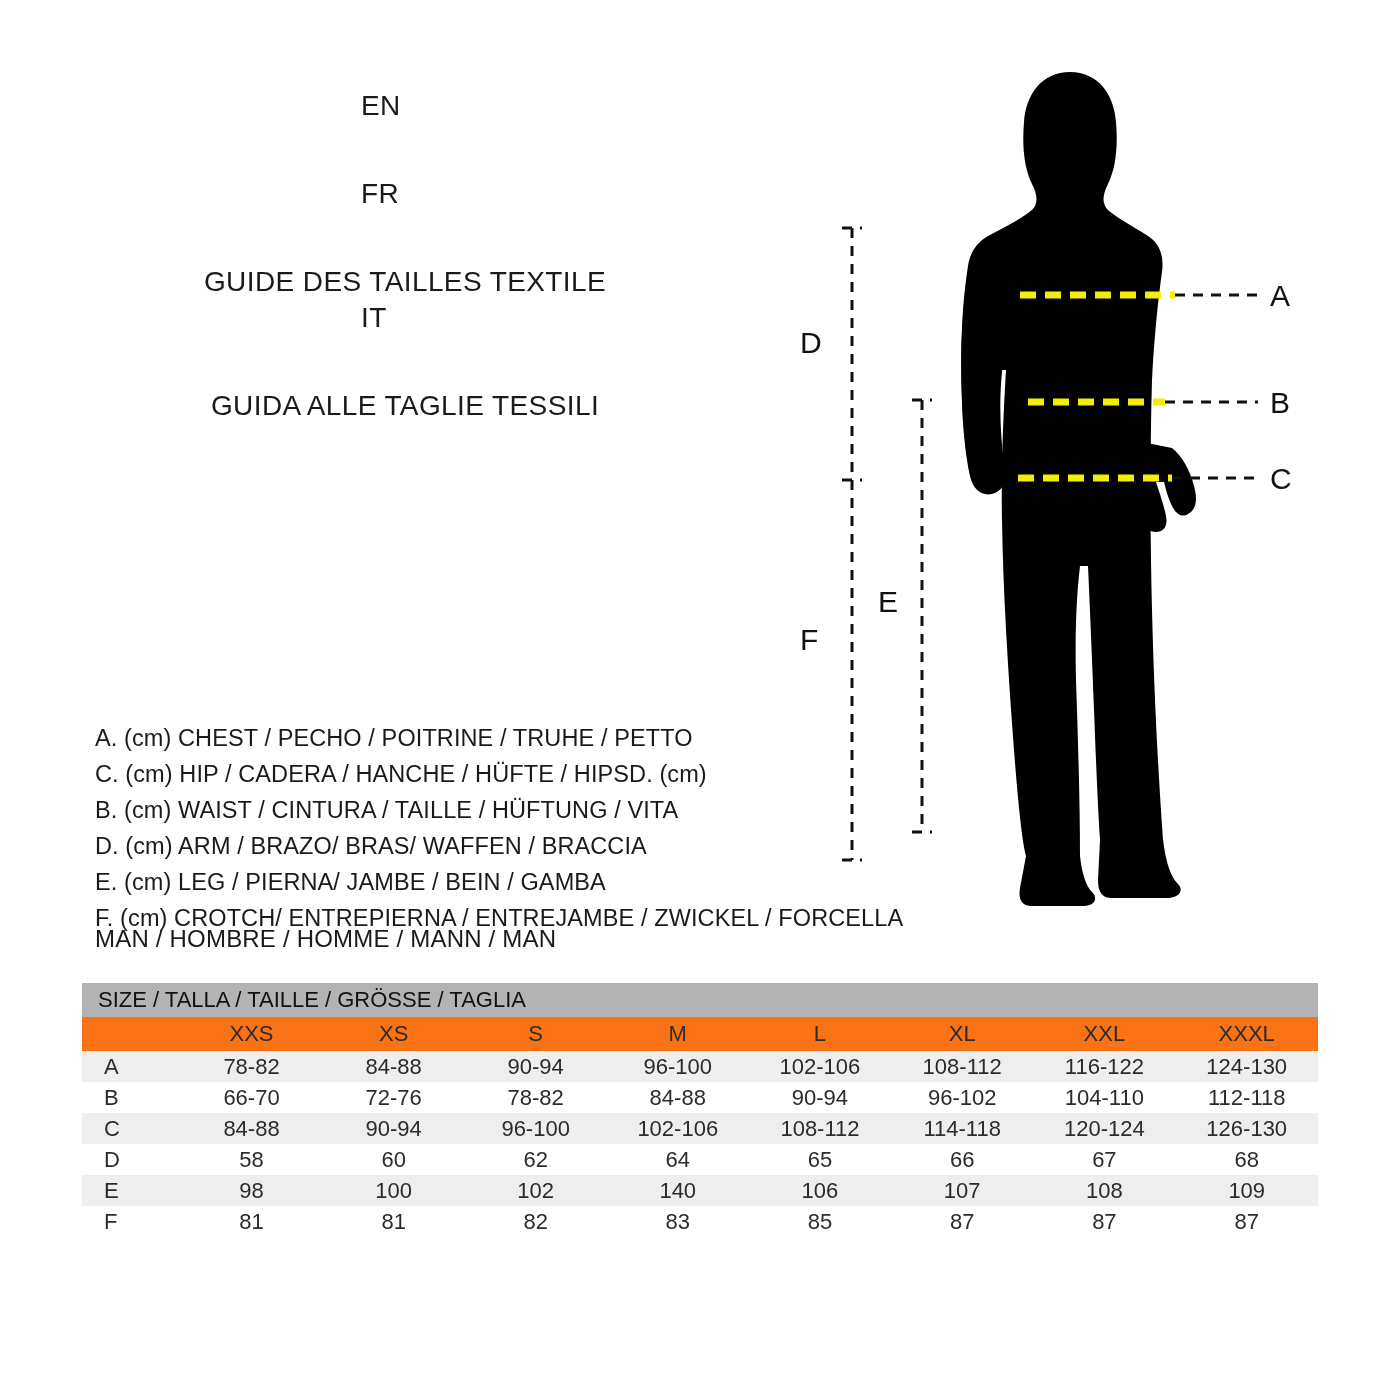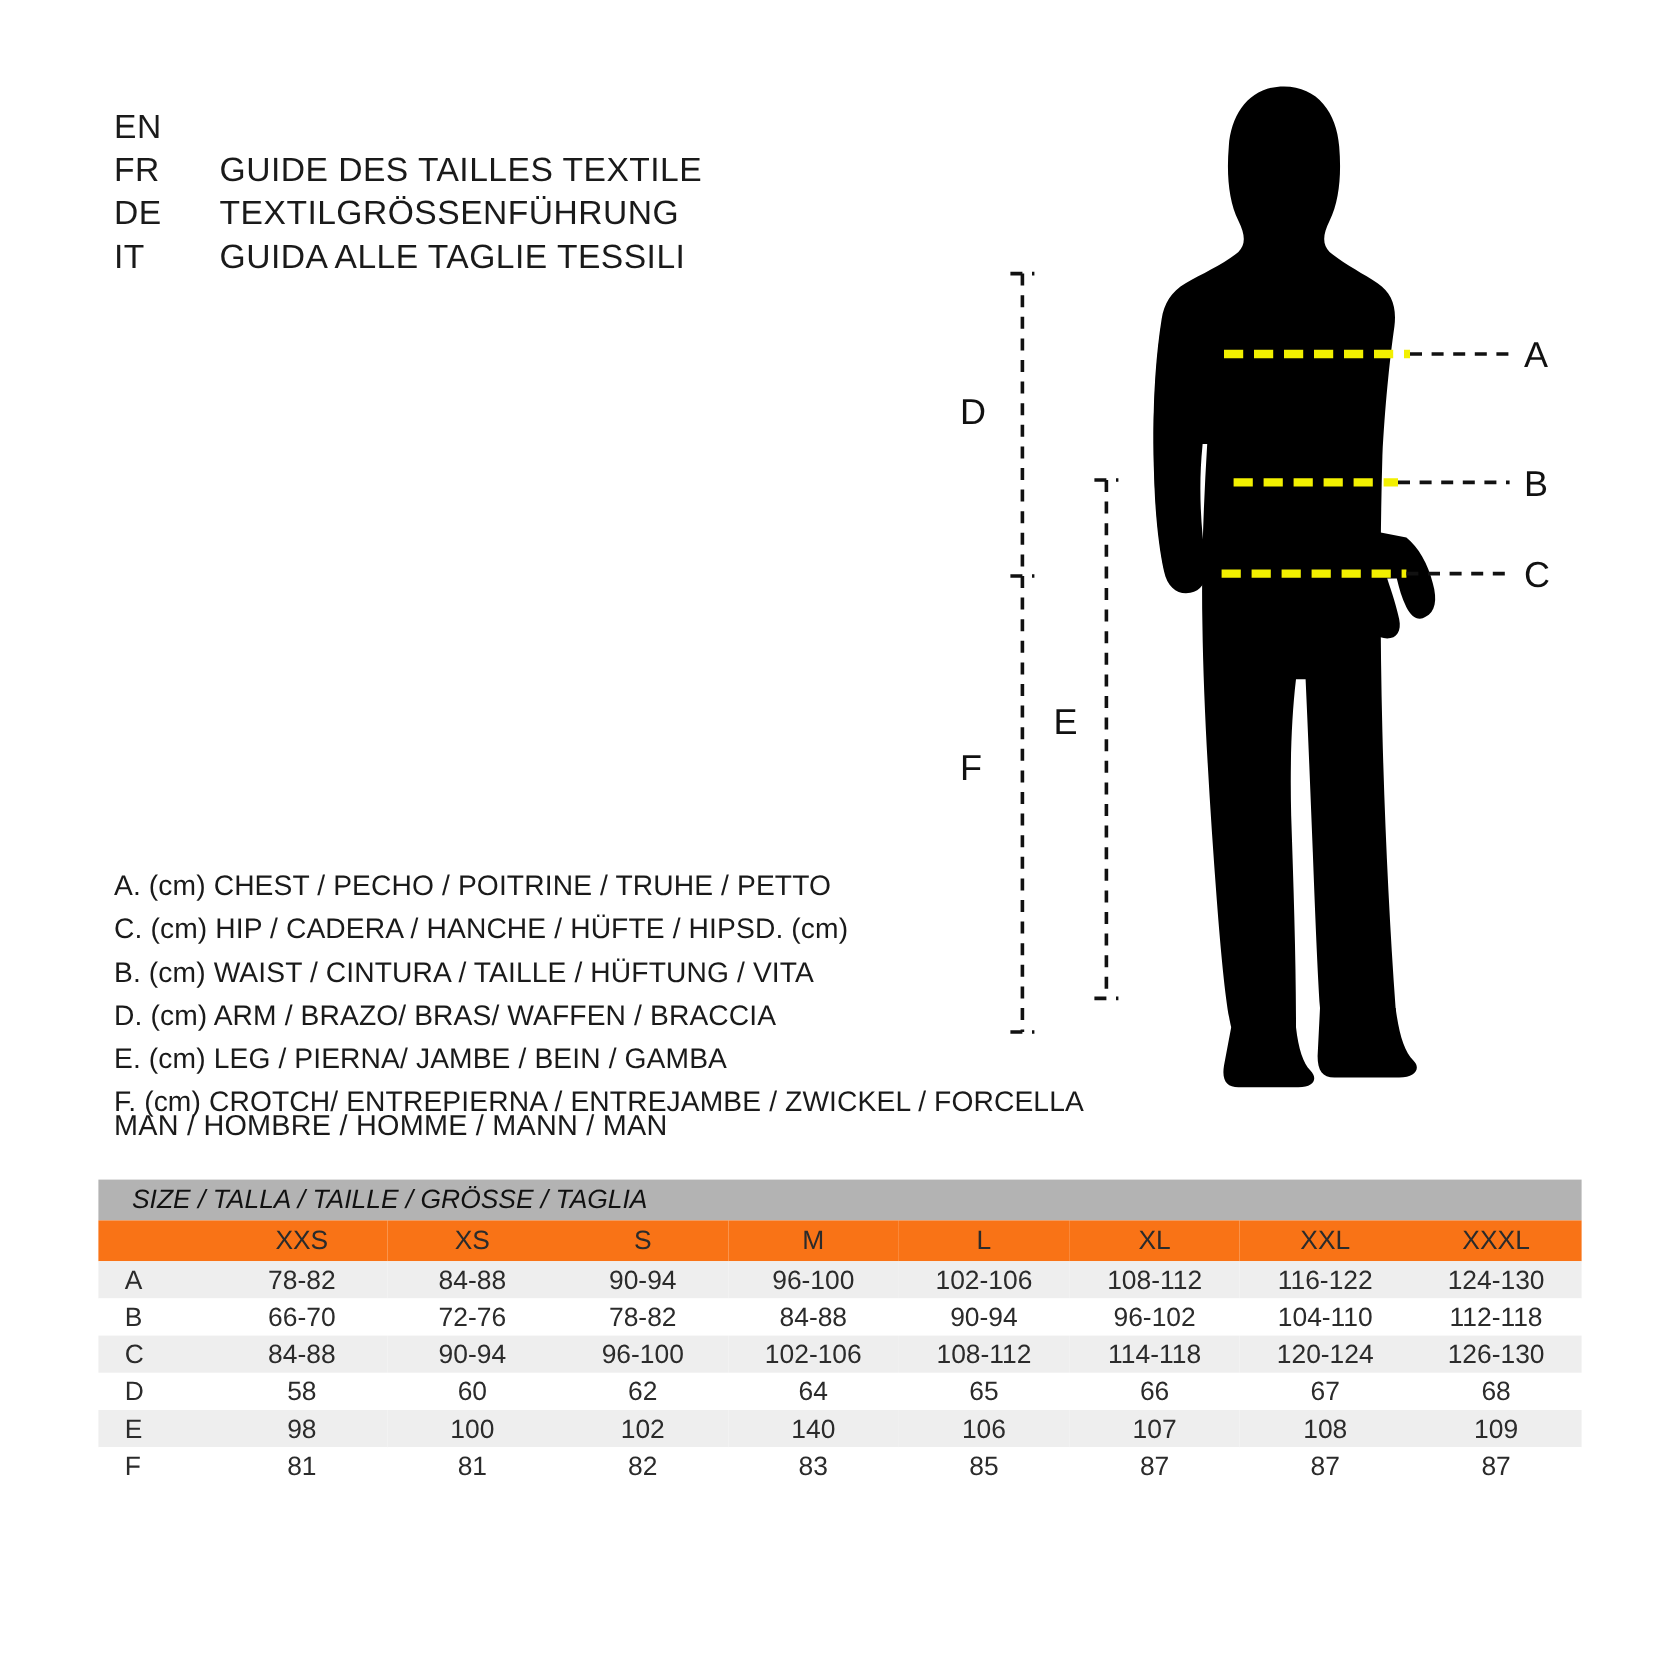--- a/index.html
+++ b/index.html
@@ -18,24 +18,25 @@
 
   
   #title-block {
     position: absolute;
     left: 95px;
     top: 88px;
     width: 620px;
   }
   .title-row {
     display: flex;
-    align-items: flex-end;
+    align-items: center;
     font-size: 28px;
     line-height: 36px;
     letter-spacing: 0.4px;
+    flex-direction: column;
   }
   .title-lang {
     width: 88px;
     flex: 0 0 88px;
   }
   .title-text { flex: 1 1 auto; }
 
   
   #legend-block {
     position: absolute;
@@ -80,25 +81,24 @@
   #size-table th, #size-table td {
     padding: 0;
     font-weight: normal;
     text-align: center;
     height: 31px;
     color: #2b2b2b;
   }
   #size-table tr.header-row th {
     background: #b3b3b3;
     text-align: left;
-    padding-left: 28px;
+    padding-left: 16px;
     font-size: 22px;
     height: 34px;
     color: #111;
-    font-style: italic;
   }
   #size-table tr.sizes-row td {
     background: #f97316;
     height: 34px;
   }
   #size-table tr.band td {
     background: #eeeeee;
   }
   #size-table tr.plain td {
     background: #ffffff;
@@ -114,24 +114,20 @@
 </head>
 <body>
 
 <div id="title-block">
   <div class="title-row">
     <span class="title-lang">EN</span>
   </div>
   <div class="title-row">
     <span class="title-lang">FR</span>
     <span class="title-text">GUIDE DES TAILLES TEXTILE</span>
-  </div>
-  <div class="title-row">
-    <span class="title-lang">DE</span>
-    <span class="title-text">TEXTILGRÖSSENFÜHRUNG</span>
   </div>
   <div class="title-row">
     <span class="title-lang">IT</span>
     <span class="title-text">GUIDA ALLE TAGLIE TESSILI</span>
   </div>
 </div>
 
 <div id="legend-block">
   <div class="legend-row">A. (cm) CHEST / PECHO / POITRINE / TRUHE / PETTO</div>
   <div class="legend-row">C. (cm) HIP / CADERA / HANCHE / HÜFTE / HIPSD. (cm)</div>

